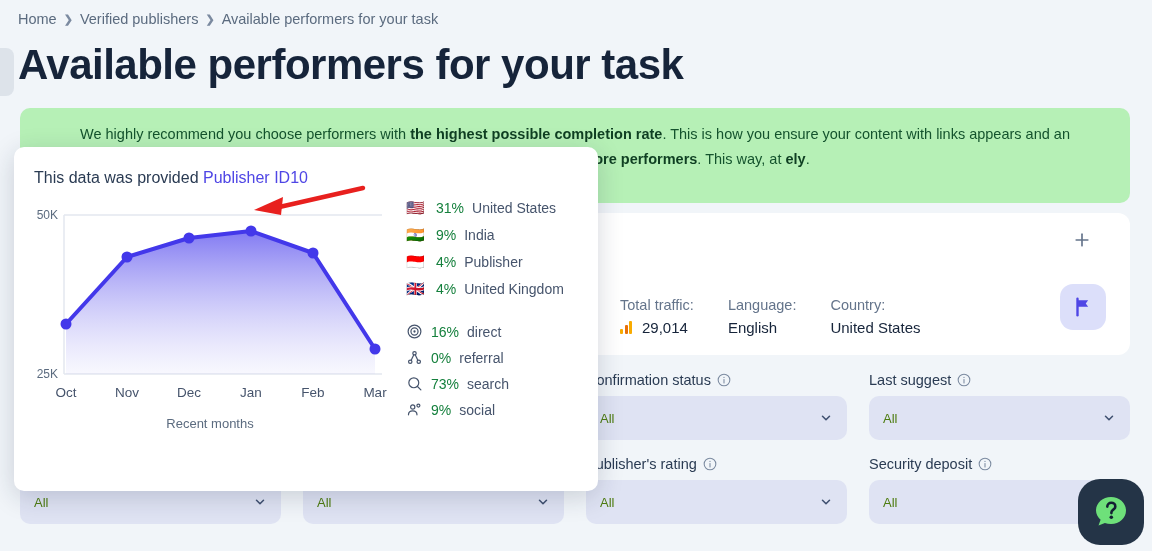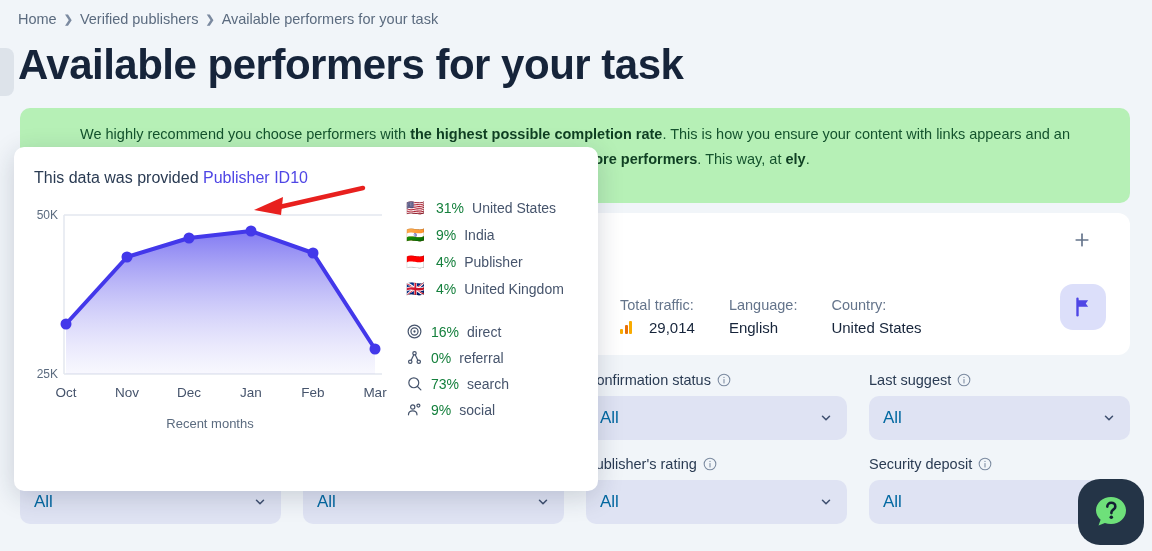--- a/index.html
+++ b/index.html
@@ -53,21 +53,21 @@
     width: 20px; height: 20px; color: #64748b; cursor: pointer;
   }
   .pub-meta {
     position: absolute; left: 600px; top: 56px;
     display: flex; gap: 34px; align-items: flex-start; margin-top: 28px;
   }
   .meta-col { display: flex; flex-direction: column; gap: 6px; }
   .meta-label { font-size: 14.5px; color: #64748b; white-space: nowrap; }
   .meta-value {
     font-size: 15px; color: #16243a; font-weight: 400;
-    display: flex; align-items: center; gap: 17px; white-space: nowrap;
+    display: flex; align-items: center; gap: 10px; white-space: nowrap;
   }
   .ga-bars { display: inline-flex; align-items: flex-end; gap: 1.5px; height: 13px; }
   .ga-bars i { display: block; width: 3px; border-radius: 1px; }
   .ga-bars i:nth-child(1) { height: 5px;  background: #f9ab00; }
   .ga-bars i:nth-child(2) { height: 9px;  background: #e8710a; }
   .ga-bars i:nth-child(3) { height: 13px; background: #f9ab00; }
   .flag-btn {
     position: absolute; right: 24px; top: 71px;
     width: 46px; height: 46px; border-radius: 13px;
     background: #dcdffa; display: flex; align-items: center; justify-content: center;
@@ -81,21 +81,21 @@
   .filter-label {
     display: flex; align-items: center; gap: 6px;
     font-size: 14.5px; color: #2a3b53; margin-bottom: 8px; white-space: nowrap;
   }
   .info-ic { width: 14px; height: 14px; flex: none; color: #7b8aa0; }
   .select {
     height: 44px; border-radius: 10px; background: #dfe3f3;
     display: flex; align-items: center; justify-content: space-between;
     padding: 0 14px; cursor: pointer;
   }
-  .select .val { font-size: 17px; color: #0369a1; }
+  .select .val { font-size: 13px; color: #4d7c0f; }
   .chev { width: 14px; height: 14px; color: #3f5070; }
 
   
   .popup {
     position: absolute; left: 14px; top: 147px; width: 584px; height: 344px;
     background: #ffffff; border-radius: 10px;
     box-shadow: 0 6px 26px rgba(20,35,60,0.18);
     overflow: hidden;
   }
   .popup-head { position: relative; padding: 16px 20px 0 20px; }

